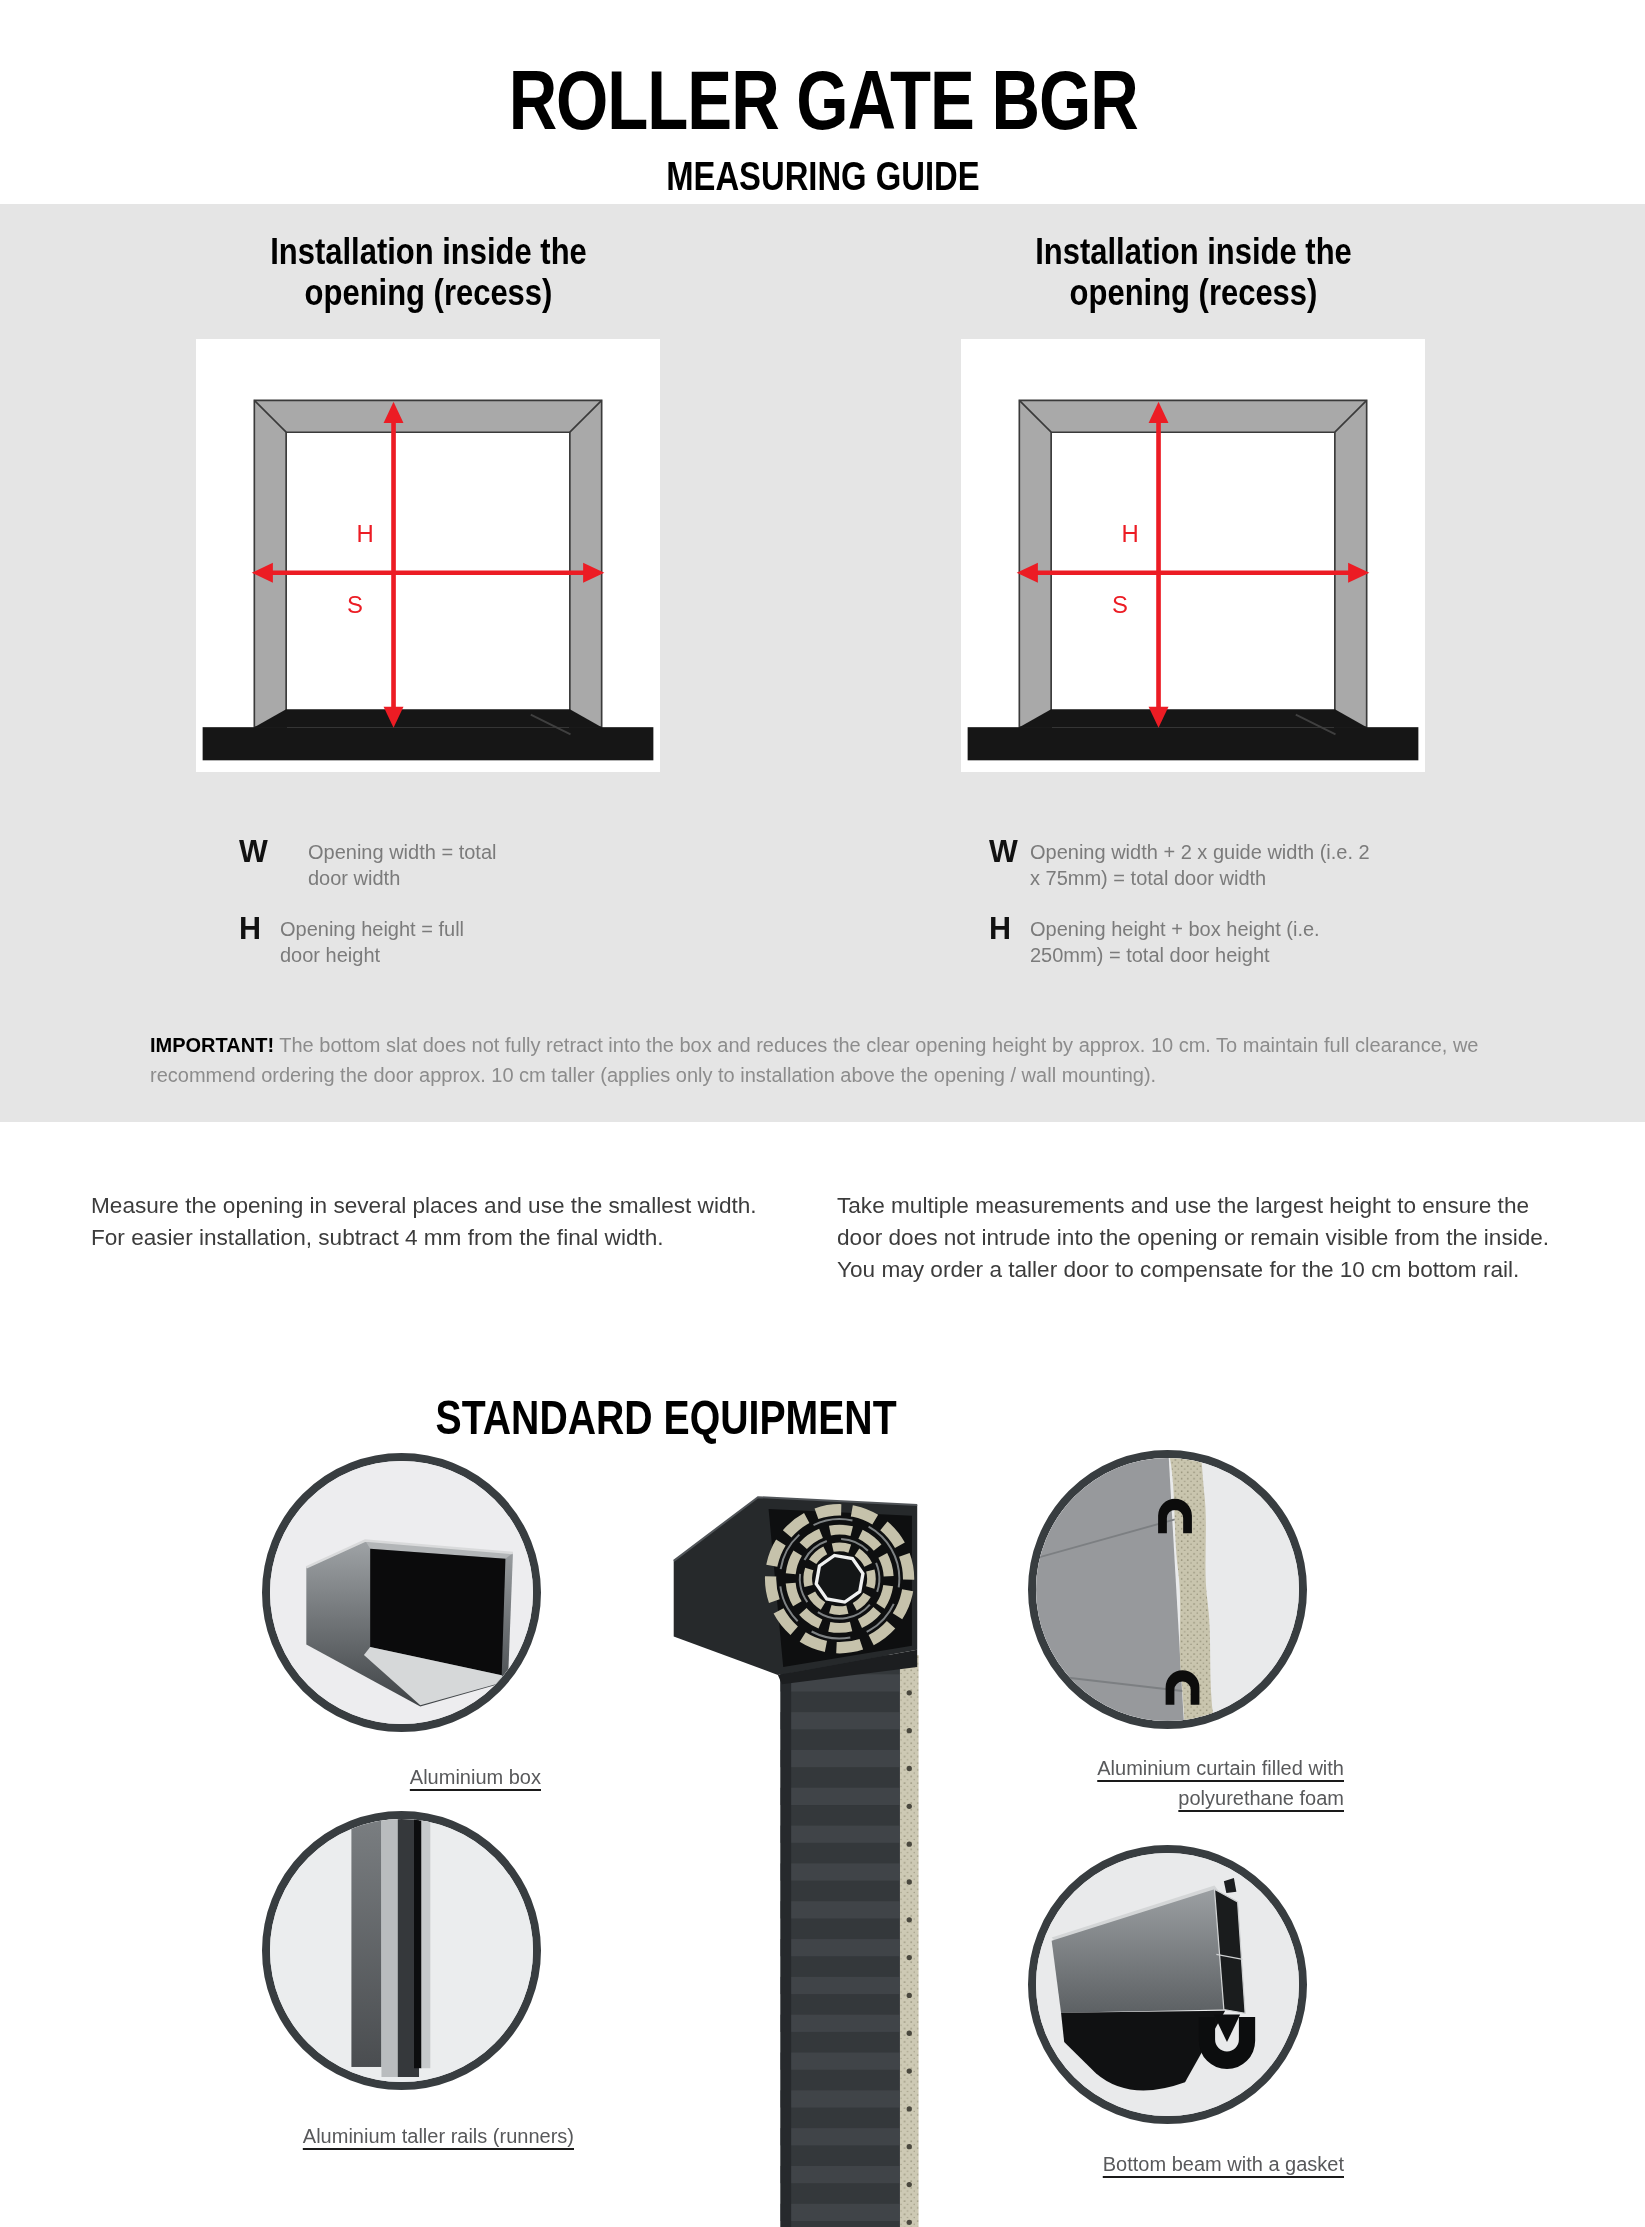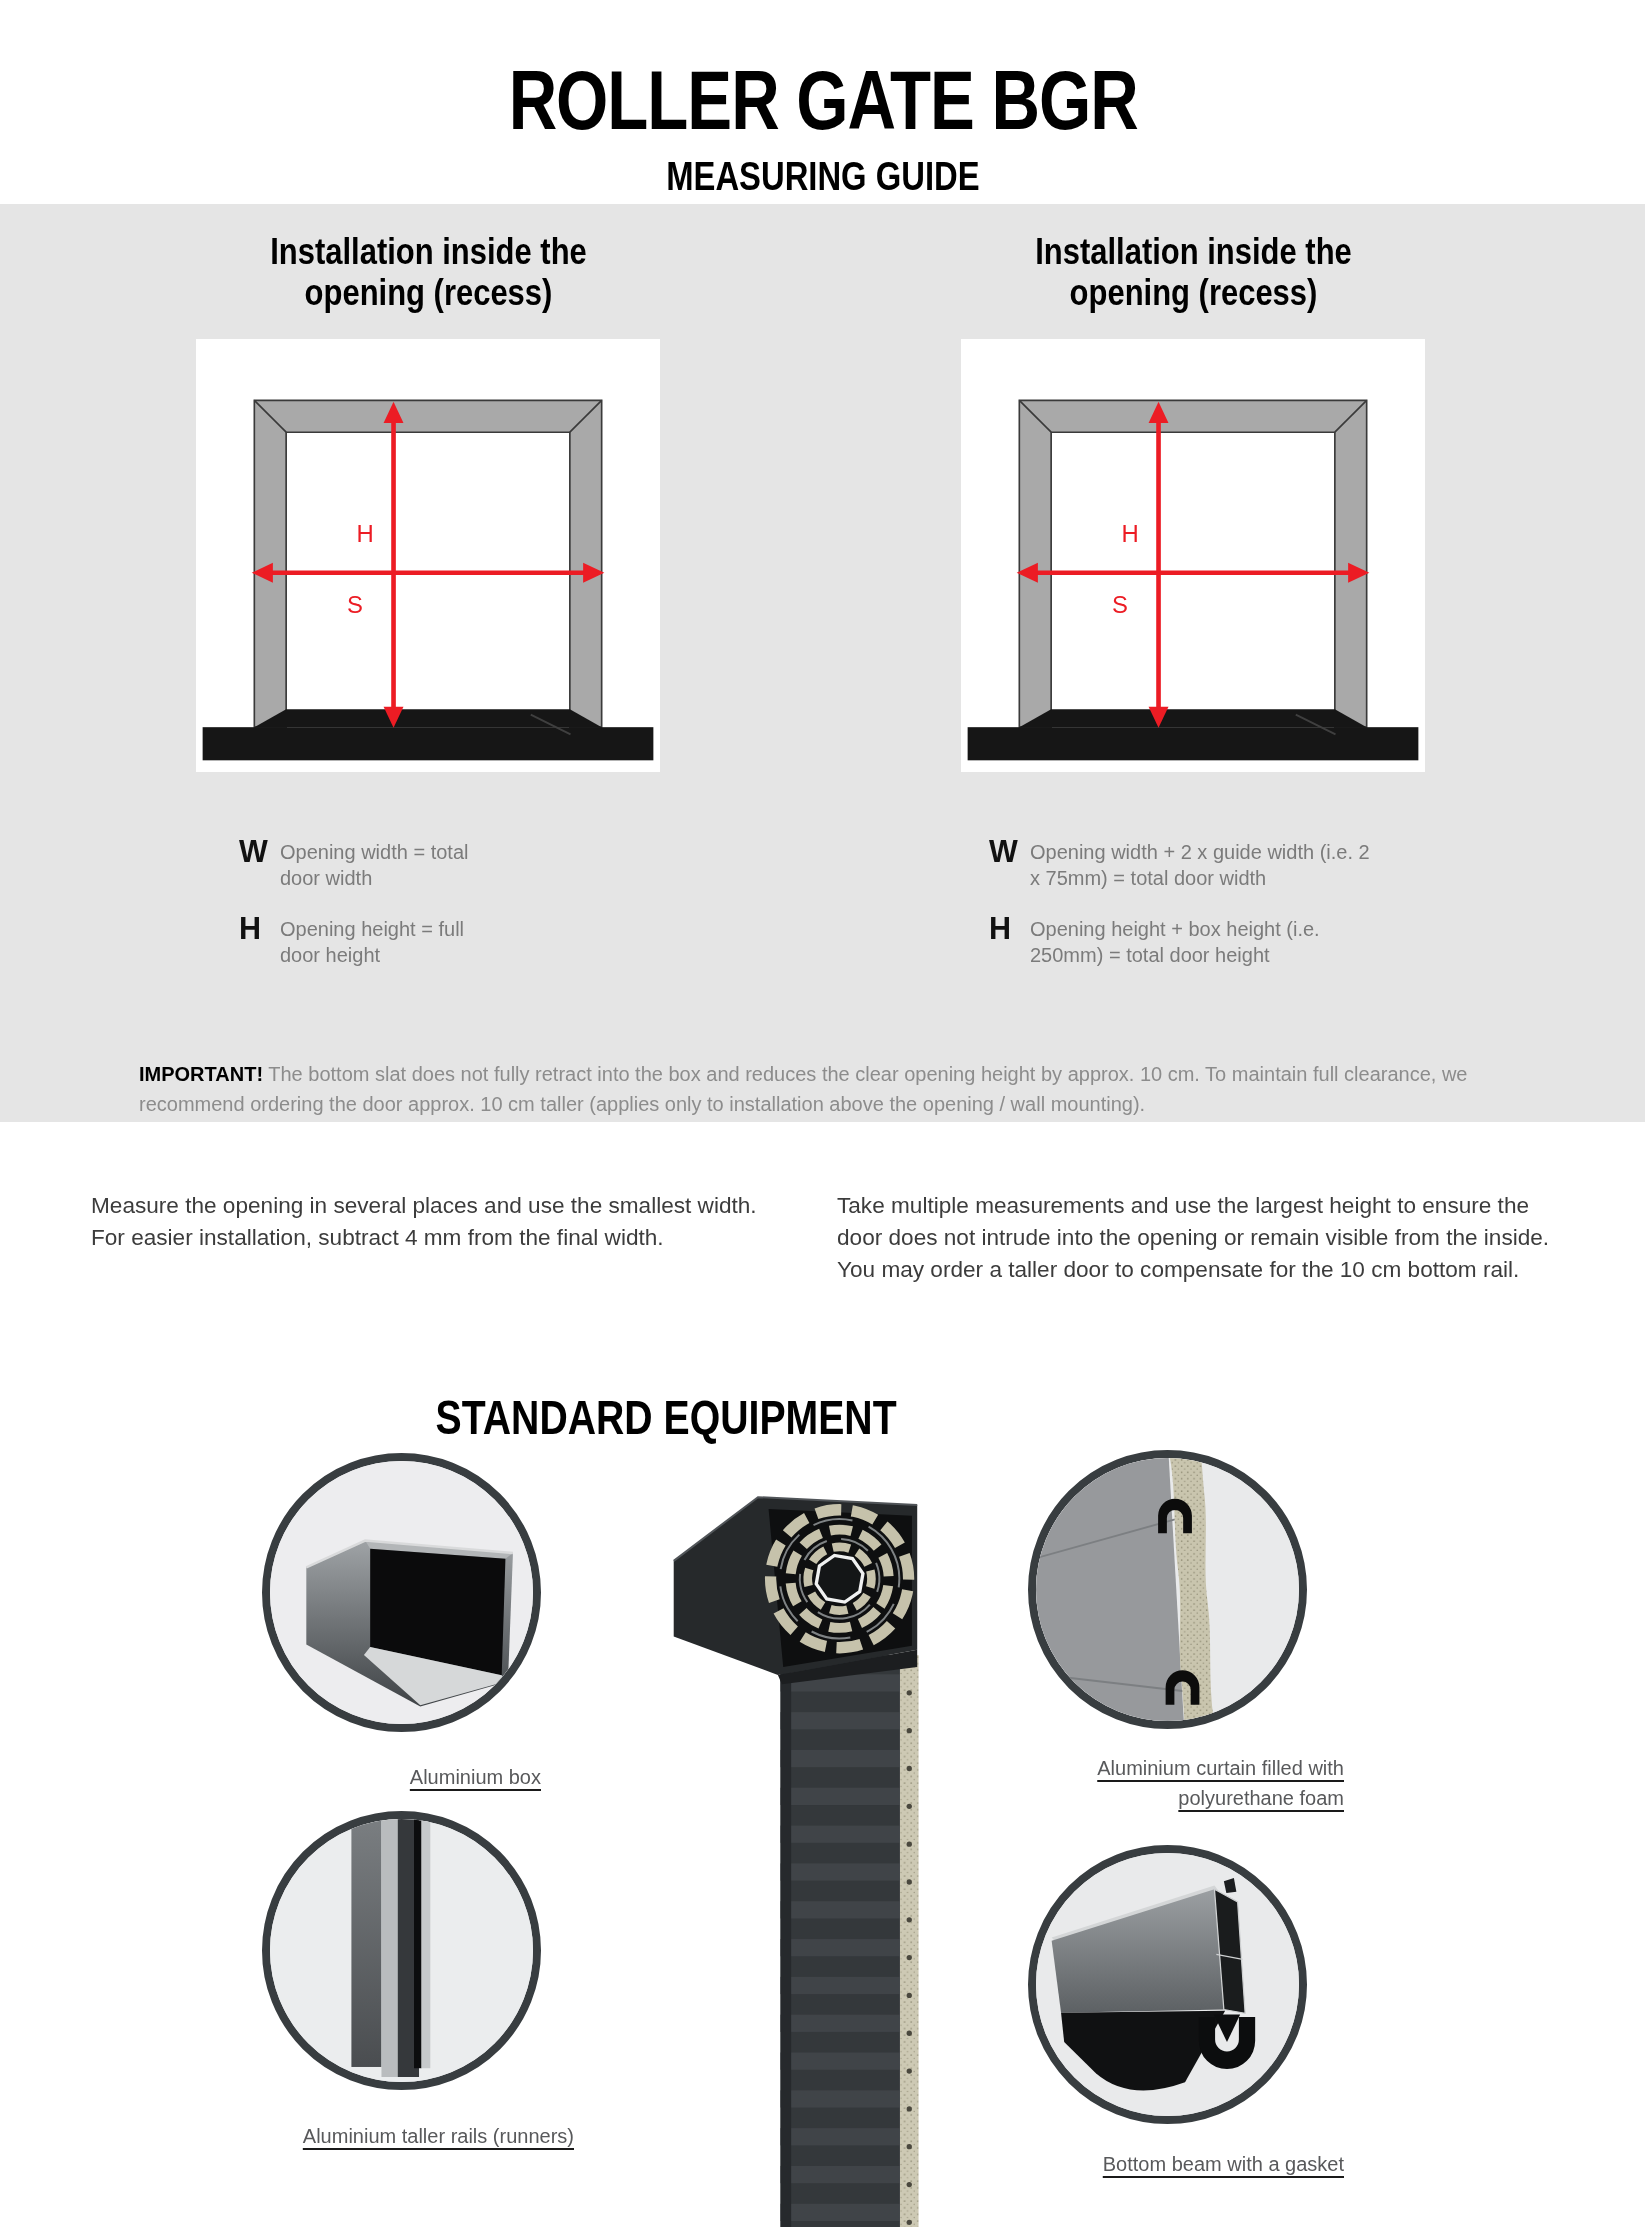--- a/index.html
+++ b/index.html
@@ -13,21 +13,21 @@
   .h1{left:0;top:52px;width:1646px;font-size:84px;font-weight:bold;letter-spacing:-1.3px;}
   .h2{left:0;top:153px;width:1646px;font-size:41px;font-weight:bold;}
   
   .band{left:0;top:204px;width:1646px;height:918px;background:#e5e5e5;}
   .col-head{top:26.5px;width:425px;font-size:36px;font-weight:bold;line-height:1.15;text-align:center;}
   .card{top:135px;width:464px;height:433px;background:#ffffff;}
   .legend{top:632px;}
   .legend-item{display:flex;margin-bottom:22.6px;}
   .legend-sym{width:41px;font-size:30.5px;font-weight:bold;color:#111;line-height:1.0;flex:0 0 41px;}
   .legend-txt{font-size:20px;line-height:1.3;color:#7b7b7b;padding-top:2.7px;}
-  .important{left:139px;top:1030px;width:1354px;font-size:20px;line-height:1.5;color:#8c8c8c;margin-top:29px;}
+  .important{left:150px;top:1030px;width:1354px;font-size:20px;line-height:1.5;color:#8c8c8c;}
   .important b{color:#000;}
   
   .note{top:1190px;font-size:22.6px;line-height:1.42;color:#3c3c3c;}
   
   .eq-head{left:0;top:1389px;width:1332px;font-size:49px;font-weight:bold;}
   .circle{border-radius:50%;border:8px solid #383d40;background:#ededef;overflow:hidden;box-sizing:border-box;}
   .circle svg{display:block;width:100%;height:100%;}
   .eq-label{font-size:20px;line-height:1.5;color:#58595b;text-align:right;
             text-decoration:underline;text-decoration-color:#1a1a1a;text-decoration-thickness:2px;text-underline-offset:5.3px;}
   .diag-svg{position:absolute;left:0;top:0;width:100%;height:100%;}
@@ -96,21 +96,21 @@
           <polygon points="616,352 584,337 584,367" fill="#ec1c24"></polygon>
         </g>
         <text x="268" y="306" font-size="36" fill="#ec1c24" text-anchor="end" font-family="Liberation Sans, sans-serif">H</text>
         <text x="252" y="412" font-size="36" fill="#ec1c24" text-anchor="end" font-family="Liberation Sans, sans-serif">S</text>
       </svg>
     </div>
 
     <div class="abs legend" style="left:239px;width:318px;">
       <div class="legend-item">
         <div class="legend-sym">W</div>
-        <div class="legend-txt" style="width:219px;">Opening width = total door width</div>
+        <div class="legend-txt" style="width:219px;margin-left:28px;">Opening width = total door width</div>
       </div>
       <div class="legend-item">
         <div class="legend-sym">H</div>
         <div class="legend-txt" style="width:219px;">Opening height = full door height</div>
       </div>
     </div>
 
     <div class="abs legend" style="left:989px;width:438px;">
       <div class="legend-item">
         <div class="legend-sym">W</div>

